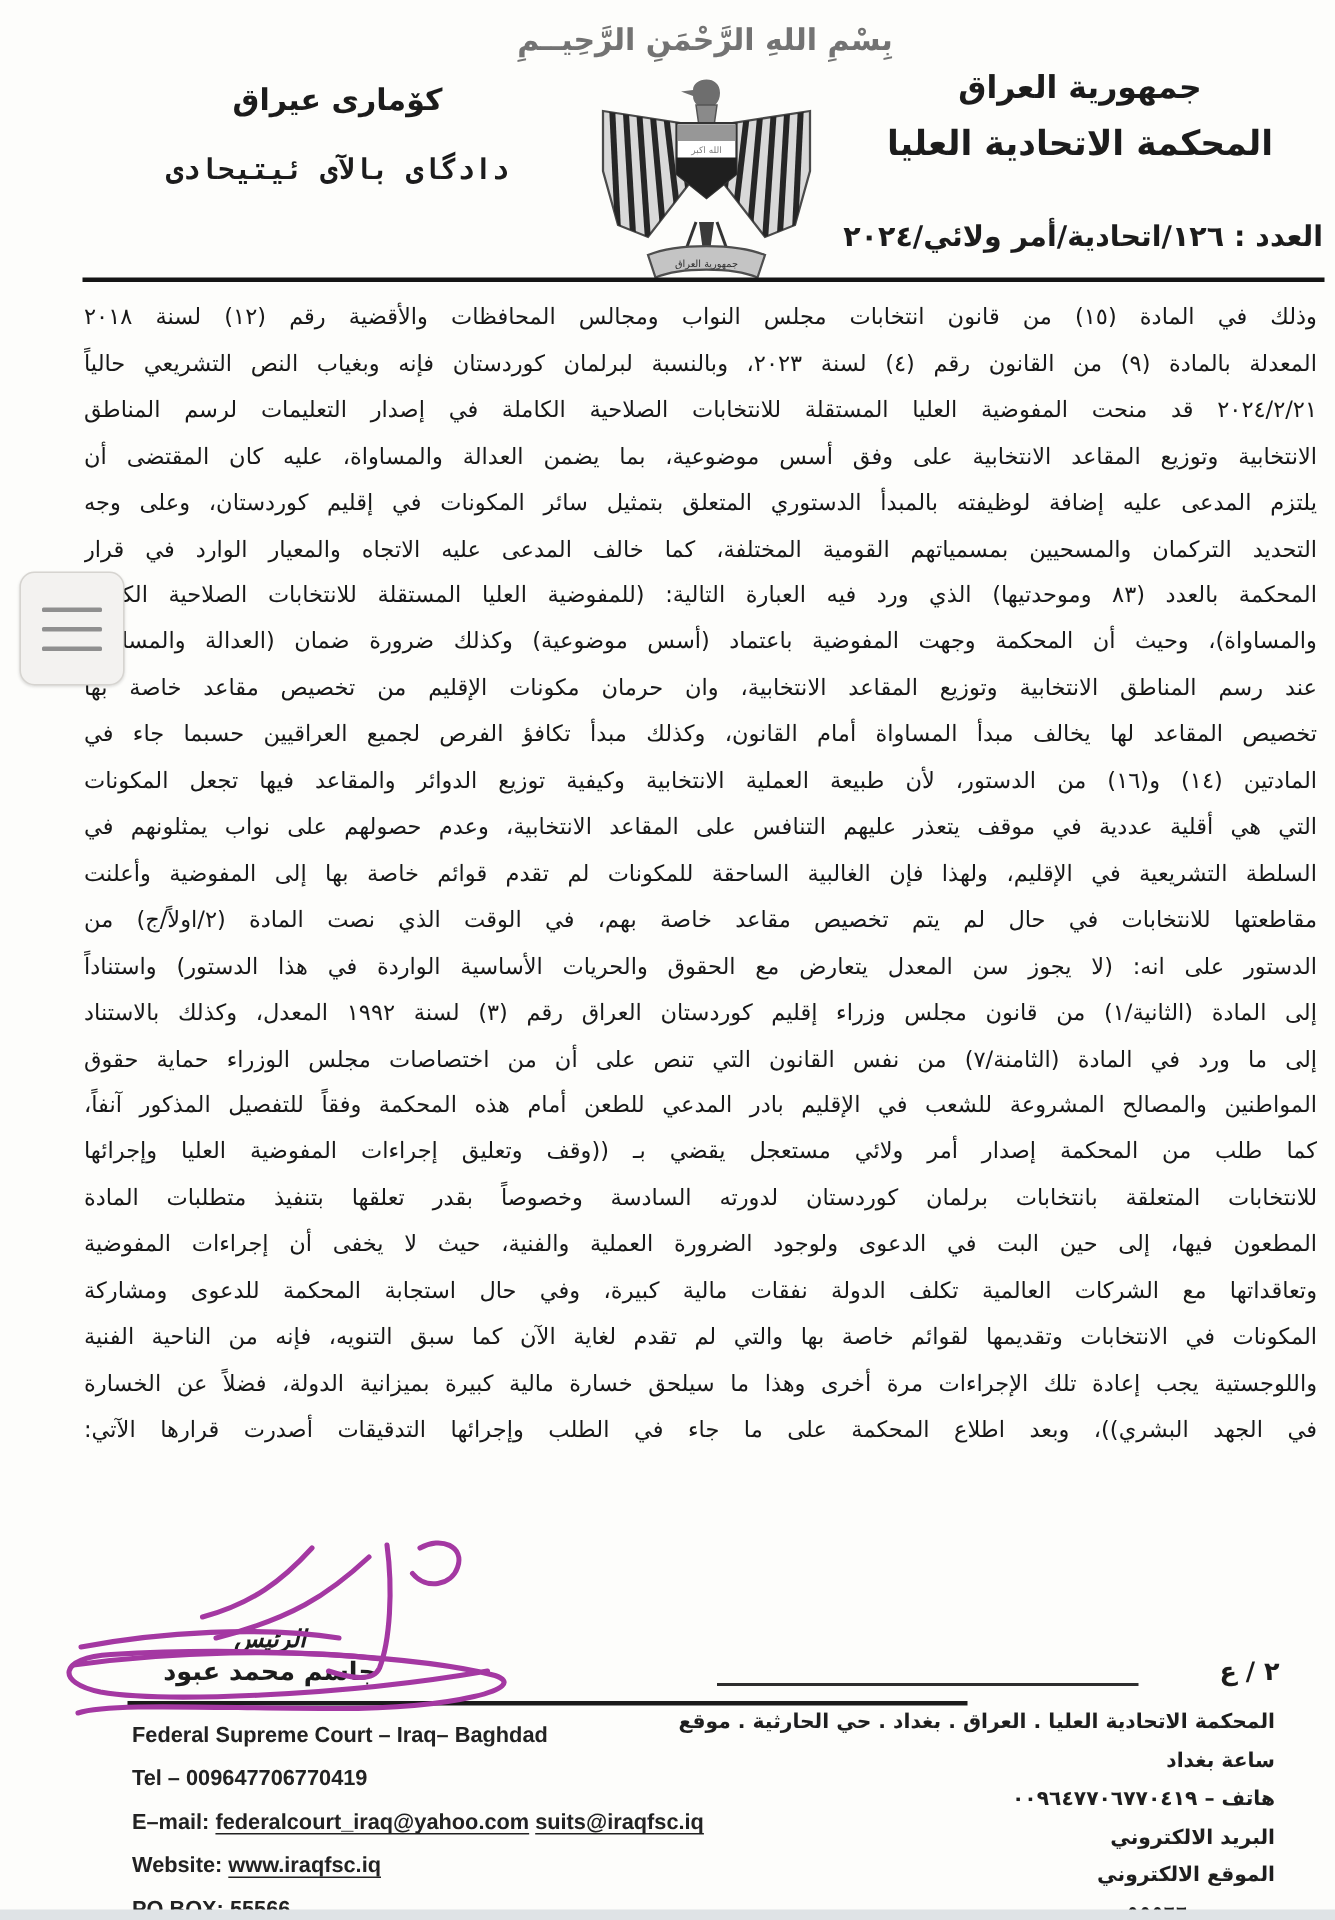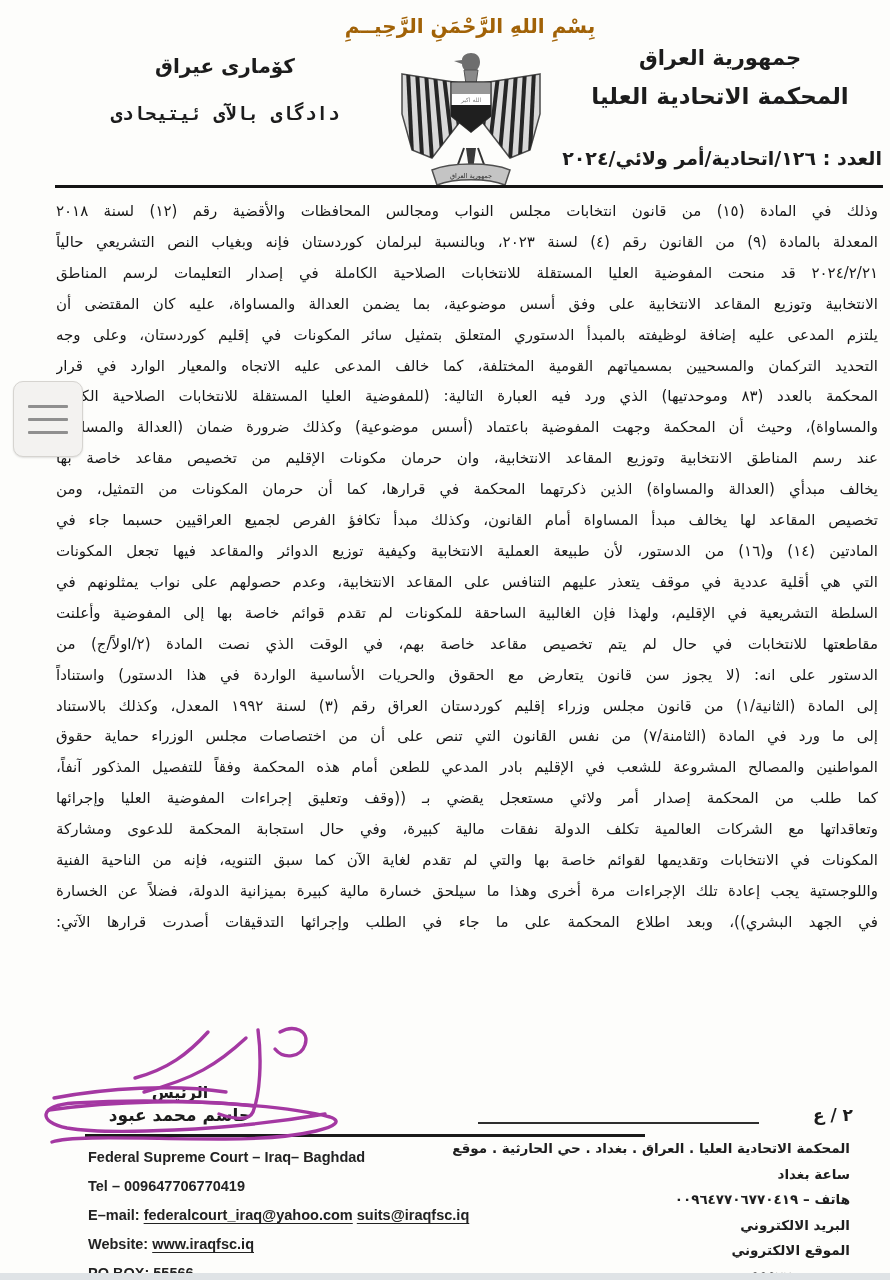--- a/index.html
+++ b/index.html
@@ -4,21 +4,21 @@
 <style>
   html,body{margin:0;padding:0;}
   body{
     width:890px;height:1280px;position:relative;overflow:hidden;
     background:#fdfdfb;color:#1c1c1c;
     font-family:"DejaVu Sans",sans-serif;
   }
   .abs{position:absolute;}
   
   .basmala{top:14px;left:330px;width:280px;text-align:center;
-    font-size:20px;font-weight:bold;color:#a16207;direction:rtl;}
+    font-size:20px;font-weight:bold;color:#737373;direction:rtl;}
   .hdr-right{top:46px;left:555px;width:330px;text-align:center;direction:rtl;}
   .hdr-right .l1{font-size:21px;font-weight:bold;}
   .hdr-right .l2{font-size:23px;font-weight:bold;margin-top:13px;letter-spacing:-.5px;}
   .hdr-left{top:54px;left:55px;width:340px;text-align:center;direction:rtl;}
   .hdr-left .l1{font-size:20px;font-weight:bold;}
   .hdr-left .l2{font-size:19px;font-weight:bold;margin-top:24px;font-family:Liberation Mono, monospace;}
   .refno{top:147px;left:470px;width:412px;direction:rtl;text-align:right;
     font-size:19px;font-weight:bold;}
   .rule-top{top:185px;left:55px;width:828px;height:3px;background:#151515;}
   
@@ -28,21 +28,21 @@
     text-align:justify;text-align-last:justify;color:#181818;
     overflow:hidden;white-space:nowrap;}
   
   .menu-btn{top:381px;left:13px;width:68px;height:74px;background:#f3f2f0;
     border:1px solid #d6d4d0;border-radius:10px;box-shadow:0 1px 2px rgba(0,0,0,.12);
     display:flex;flex-direction:column;justify-content:center;align-items:center;gap:10px;
     cursor:pointer;z-index:5;}
   .menu-btn span{display:block;width:40px;height:3px;background:#8f8f8f;border-radius:1px;}
   
   .sig-block{top:1083px;left:100px;width:160px;text-align:center;direction:rtl;z-index:2;}
-  .sig-title{font-size:16px;font-weight:bold;}
+  .sig-title{font-size:16px;font-weight:bold;font-style:italic;}
   .sig-name{font-size:17px;font-weight:bold;margin-top:3px;}
   .sig-svg{top:1018px;left:22px;z-index:3;pointer-events:none;}
   .line-thick{top:1134px;left:85px;width:560px;height:3px;background:#1a1a1a;}
   .line-thin{top:1122px;left:478px;width:281px;height:2px;background:#2e2e2e;}
   .page-mark{top:1105px;left:793px;width:60px;font-size:17px;font-weight:bold;direction:rtl;}
   .foot-en{top:1148px;left:88px;width:420px;font-family:"Liberation Sans",sans-serif;
     font-weight:bold;font-size:14.5px;color:#222;}
   .foot-en div{margin-bottom:10px;line-height:19px;}
   .foot-en a{color:#222;text-decoration:underline;text-underline-offset:3px;cursor:pointer;}
   .foot-ar{top:1136px;right:40px;width:420px;direction:rtl;text-align:right;
@@ -121,31 +121,32 @@
 <div class="abs body-text">
     <div class="body-line">وذلك في المادة (١٥) من قانون انتخابات مجلس النواب ومجالس المحافظات والأقضية رقم (١٢) لسنة ٢٠١٨</div>
     <div class="body-line">المعدلة بالمادة (٩) من القانون رقم (٤) لسنة ٢٠٢٣، وبالنسبة لبرلمان كوردستان فإنه وبغياب النص التشريعي حالياً</div>
     <div class="body-line">٢٠٢٤/٢/٢١ قد منحت المفوضية العليا المستقلة للانتخابات الصلاحية الكاملة في إصدار التعليمات لرسم المناطق</div>
     <div class="body-line">الانتخابية وتوزيع المقاعد الانتخابية على وفق أسس موضوعية، بما يضمن العدالة والمساواة، عليه كان المقتضى أن</div>
     <div class="body-line">يلتزم المدعى عليه إضافة لوظيفته بالمبدأ الدستوري المتعلق بتمثيل سائر المكونات في إقليم كوردستان، وعلى وجه</div>
     <div class="body-line">التحديد التركمان والمسحيين بمسمياتهم القومية المختلفة، كما خالف المدعى عليه الاتجاه والمعيار الوارد في قرار</div>
     <div class="body-line">المحكمة بالعدد (٨٣ وموحدتيها) الذي ورد فيه العبارة التالية: (للمفوضية العليا المستقلة للانتخابات الصلاحية الكاملة</div>
     <div class="body-line">والمساواة)، وحيث أن المحكمة وجهت المفوضية باعتماد (أسس موضوعية) وكذلك ضرورة ضمان (العدالة والمساواة)</div>
     <div class="body-line">عند رسم المناطق الانتخابية وتوزيع المقاعد الانتخابية، وان حرمان مكونات الإقليم من تخصيص مقاعد خاصة بها</div>
-    <div class="body-line">يخالف مبدأي (العدالة والمساواة) الذين ذكرتهما المحكمة في قرارها، كما أن حرمان المكونات من التمثيل، ومن</div>
     <div class="body-line">تخصيص المقاعد لها يخالف مبدأ المساواة أمام القانون، وكذلك مبدأ تكافؤ الفرص لجميع العراقيين حسبما جاء في</div>
     <div class="body-line">المادتين (١٤) و(١٦) من الدستور، لأن طبيعة العملية الانتخابية وكيفية توزيع الدوائر والمقاعد فيها تجعل المكونات</div>
     <div class="body-line">التي هي أقلية عددية في موقف يتعذر عليهم التنافس على المقاعد الانتخابية، وعدم حصولهم على نواب يمثلونهم في</div>
     <div class="body-line">السلطة التشريعية في الإقليم، ولهذا فإن الغالبية الساحقة للمكونات لم تقدم قوائم خاصة بها إلى المفوضية وأعلنت</div>
     <div class="body-line">مقاطعتها للانتخابات في حال لم يتم تخصيص مقاعد خاصة بهم، في الوقت الذي نصت المادة (٢/اولاً/ج) من</div>
-    <div class="body-line">الدستور على انه: (لا يجوز سن قانون يتعارض مع الحقوق والحريات الأساسية الواردة في هذا الدستور) واستناداً</div>
+    <div class="body-line">الدستور على انه: (لا يجوز سن المعدل يتعارض مع الحقوق والحريات الأساسية الواردة في هذا الدستور) واستناداً</div>
     <div class="body-line">إلى المادة (الثانية/١) من قانون مجلس وزراء إقليم كوردستان العراق رقم (٣) لسنة ١٩٩٢ المعدل، وكذلك بالاستناد</div>
     <div class="body-line">إلى ما ورد في المادة (الثامنة/٧) من نفس القانون التي تنص على أن من اختصاصات مجلس الوزراء حماية حقوق</div>
     <div class="body-line">المواطنين والمصالح المشروعة للشعب في الإقليم بادر المدعي للطعن أمام هذه المحكمة وفقاً للتفصيل المذكور آنفاً،</div>
     <div class="body-line">كما طلب من المحكمة إصدار أمر ولائي مستعجل يقضي بـ ((وقف وتعليق إجراءات المفوضية العليا وإجرائها</div>
+    <div class="body-line">للانتخابات المتعلقة بانتخابات برلمان كوردستان لدورته السادسة وخصوصاً بقدر تعلقها بتنفيذ متطلبات المادة</div>
+    <div class="body-line">المطعون فيها، إلى حين البت في الدعوى ولوجود الضرورة العملية والفنية، حيث لا يخفى أن إجراءات المفوضية</div>
     <div class="body-line">وتعاقداتها مع الشركات العالمية تكلف الدولة نفقات مالية كبيرة، وفي حال استجابة المحكمة للدعوى ومشاركة</div>
     <div class="body-line">المكونات في الانتخابات وتقديمها لقوائم خاصة بها والتي لم تقدم لغاية الآن كما سبق التنويه، فإنه من الناحية الفنية</div>
     <div class="body-line">واللوجستية يجب إعادة تلك الإجراءات مرة أخرى وهذا ما سيلحق خسارة مالية كبيرة بميزانية الدولة، فضلاً عن الخسارة</div>
     <div class="body-line">في الجهد البشري))، وبعد اطلاع المحكمة على ما جاء في الطلب وإجرائها التدقيقات أصدرت قرارها الآتي:</div>
   </div>
 
 <div class="abs menu-btn">
   <span></span>
   <span></span>
   <span></span>

